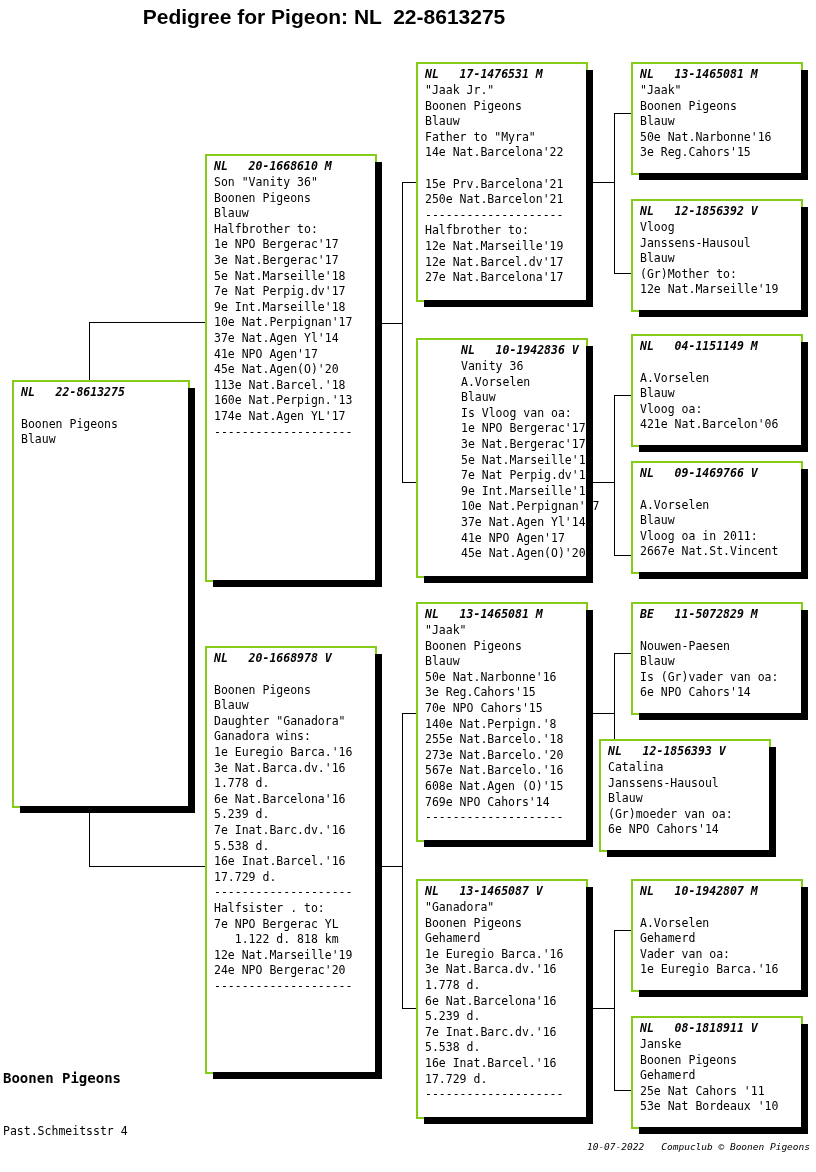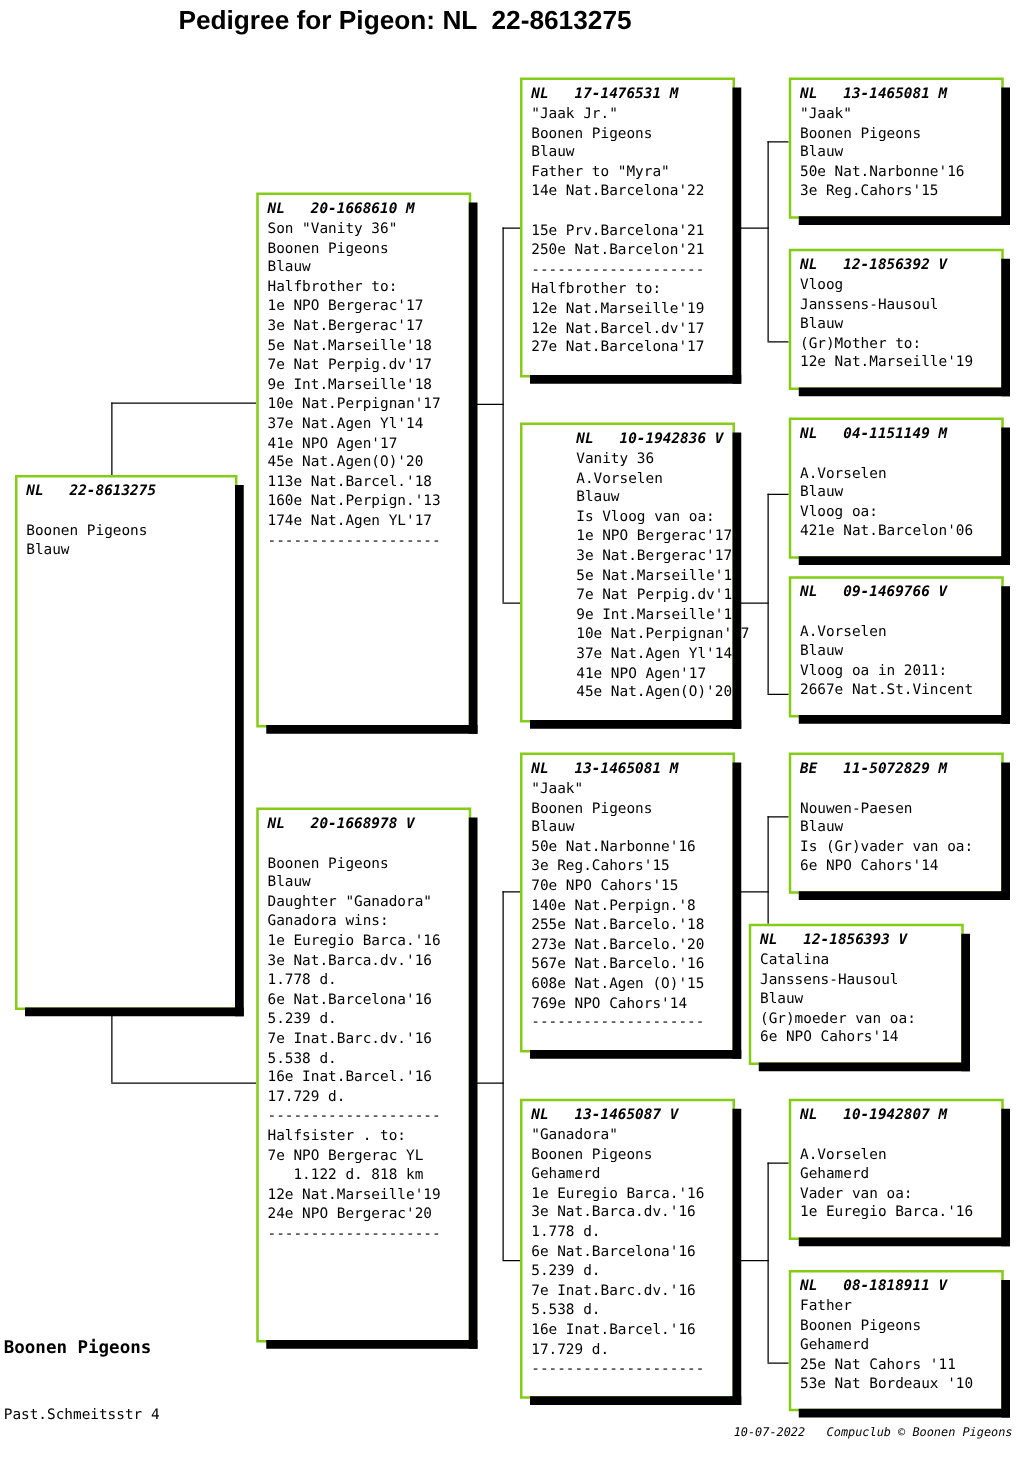--- a/index.html
+++ b/index.html
@@ -214,21 +214,21 @@
     <div class="shadow sh-r"></div>
     <div class="shadow sh-b"></div>
     <div class="bid">NL   10-1942807 M</div>
     <div class="blines"><div>&nbsp;</div><div>A.Vorselen</div><div>Gehamerd</div><div>Vader van oa:</div><div>1e Euregio Barca.'16</div></div>
   </div>
 
   <div class="box" style="left:631px;top:1016px;width:172px;height:113px;">
     <div class="shadow sh-r"></div>
     <div class="shadow sh-b"></div>
     <div class="bid">NL   08-1818911 V</div>
-    <div class="blines"><div>Father</div><div>Boonen Pigeons</div><div>Gehamerd</div><div>25e Nat Cahors '11</div><div>53e Nat Bordeaux '10</div></div>
+    <div class="blines"><div>Janske</div><div>Boonen Pigeons</div><div>Gehamerd</div><div>25e Nat Cahors '11</div><div>53e Nat Bordeaux '10</div></div>
   </div>
 
   <div class="foot">
     <div class="fname">Boonen Pigeons</div>
     <div>Past.Schmeitsstr 4</div>
     
     
     
   </div>
 

